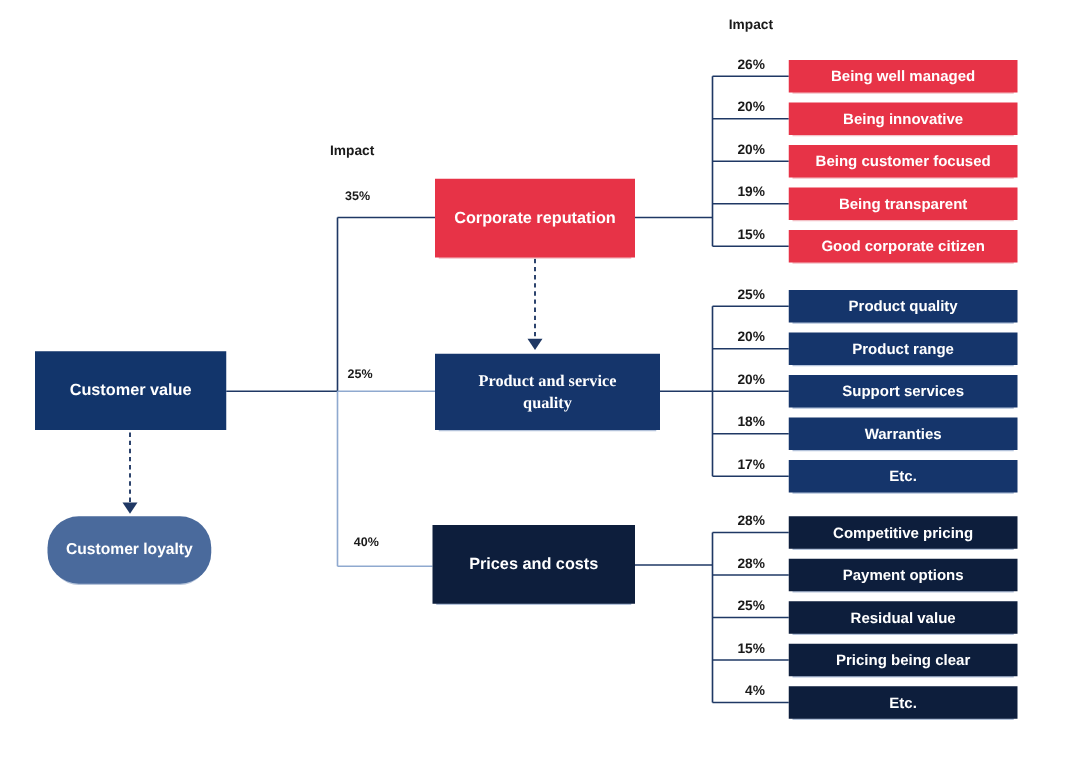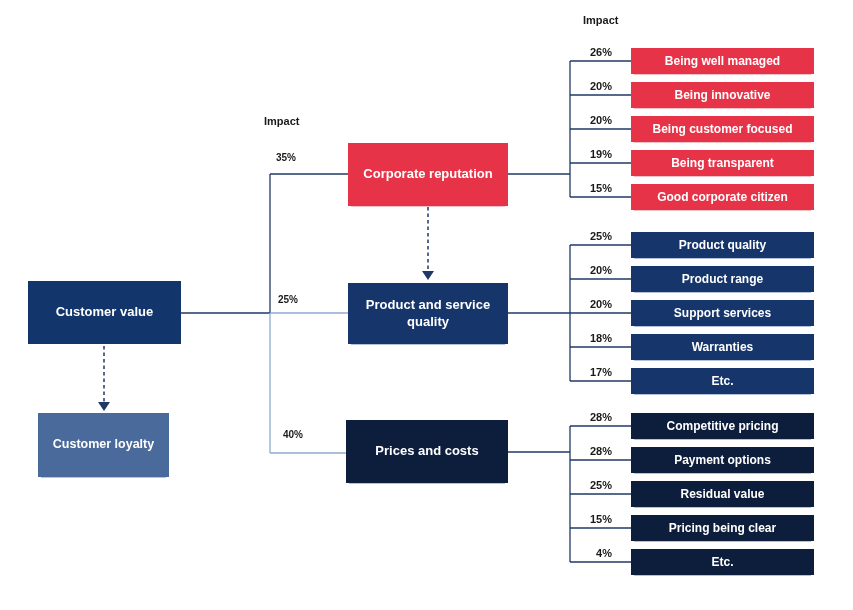--- a/index.html
+++ b/index.html
@@ -8,26 +8,26 @@
     font-family:"Liberation Sans", sans-serif; overflow:hidden;
   }
   .wires { position:absolute; left:0; top:0; width:853px; height:610px; }
 
   .box {
     position:absolute; display:flex; align-items:center; justify-content:center;
     color:#ffffff; font-weight:bold; text-align:center; line-height:1.25;
     box-sizing:border-box;
   }
   .box-customer-value { left:28px; top:281px; width:153px; height:63px; background:#12356b; font-size:13px; }
-  .box-customer-loyalty { left:38px; top:413px; width:131px; height:64px; background:#4a6a9c; font-size:12.5px;
-                          box-shadow:0 4px 0 -3px #b6c4da; }
+  .box-customer-loyalty { left:38px; top:413px; width:131px; height:54px; background:#4a6a9c; font-size:12.5px;
+                          box-shadow:0 4px 0 -3px #b6c4da;border-radius:25px; }
   .box-corporate { left:348px; top:143px; width:160px; height:63px; background:#e73347; font-size:13px;
                    box-shadow:0 4px 0 -3px #f3c0c6; }
-  .box-product   { left:348px; top:283px; width:160px; height:61px; background:#15356b; font-size:13px; padding:0 16px;
-                   box-shadow:0 4px 0 -3px #b3c2da; }
+  .box-product   { left:348px; top:283px; width:180px; height:61px; background:#15356b; font-size:13px; padding:0 16px;
+                   box-shadow:0 4px 0 -3px #b3c2da;font-family:Liberation Serif, serif; }
   .box-prices    { left:346px; top:420px; width:162px; height:63px; background:#0d1e3c; font-size:13px;
                    box-shadow:0 4px 0 -3px #b3c2da; }
 
   .impact-label { position:absolute; font-size:11px; font-weight:bold; color:#1a1a1a; }
   .impact-mid   { left:264px; top:115px; }
   .impact-right { left:583px; top:14px; }
 
   .mid-pct { position:absolute; width:30px; text-align:right; font-size:10px; font-weight:bold; color:#1a1a1a; }
   .pct-35 { left:266px; top:152px; }
   .pct-25 { left:268px; top:294px; }

